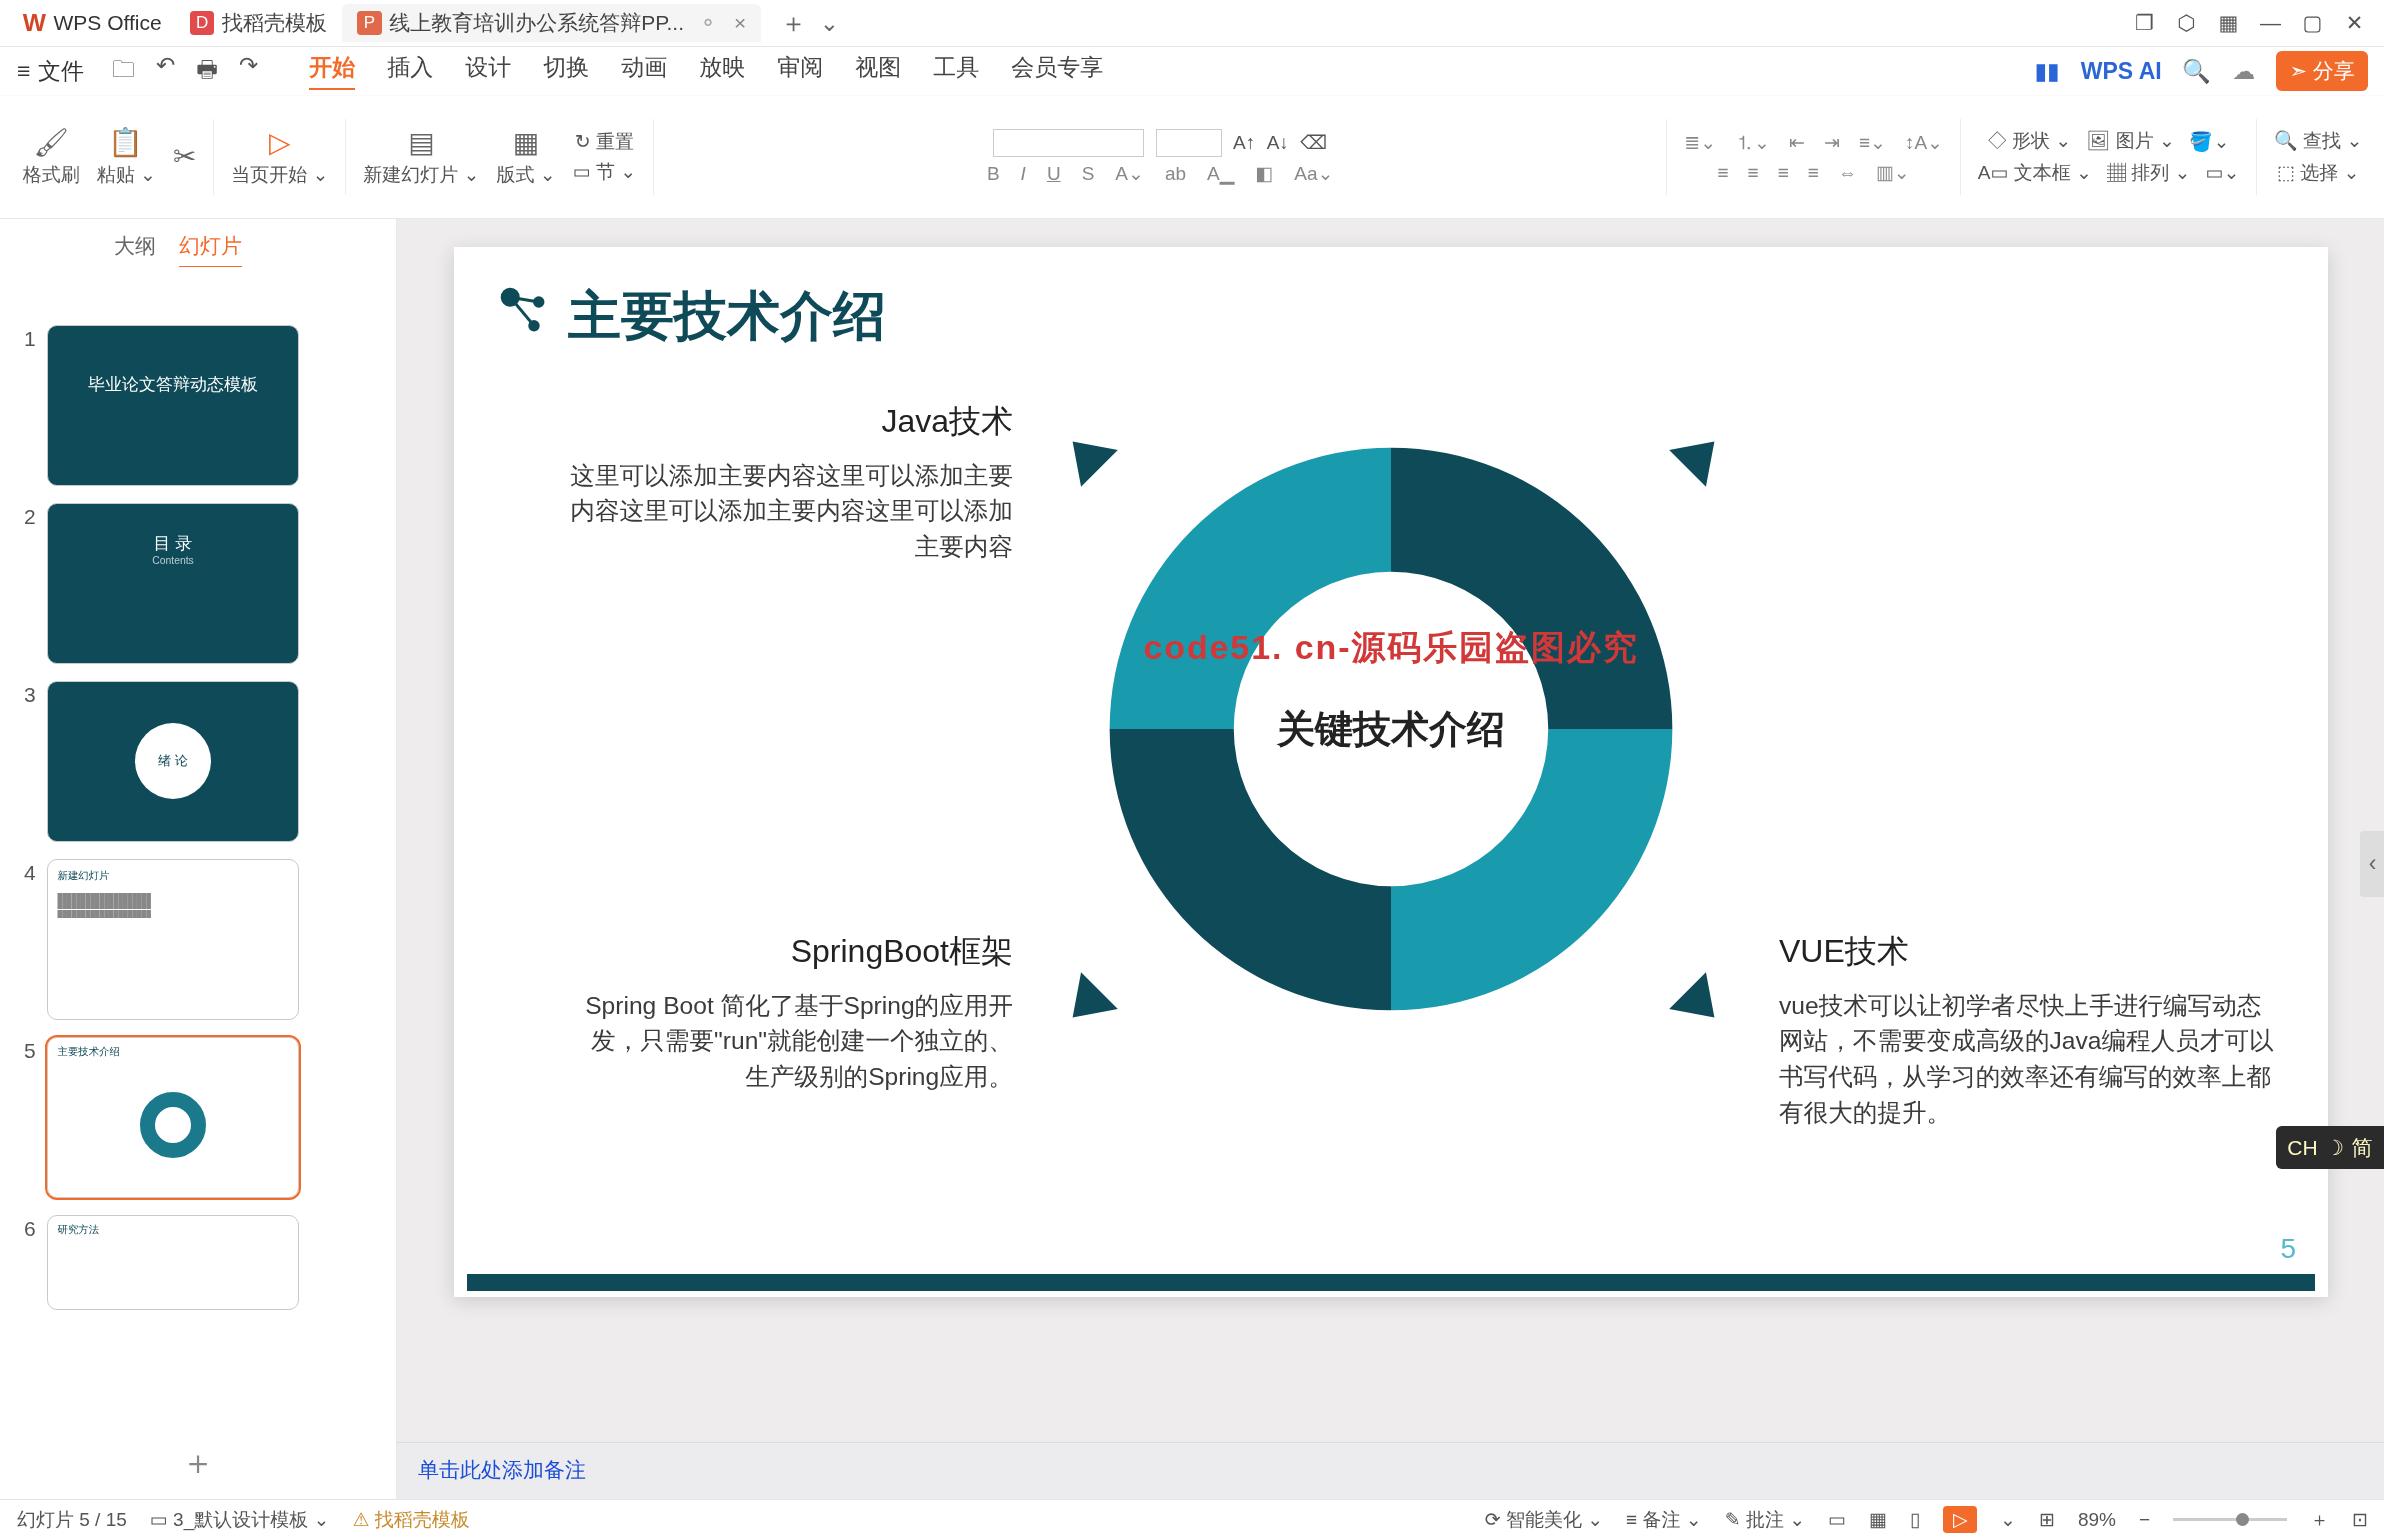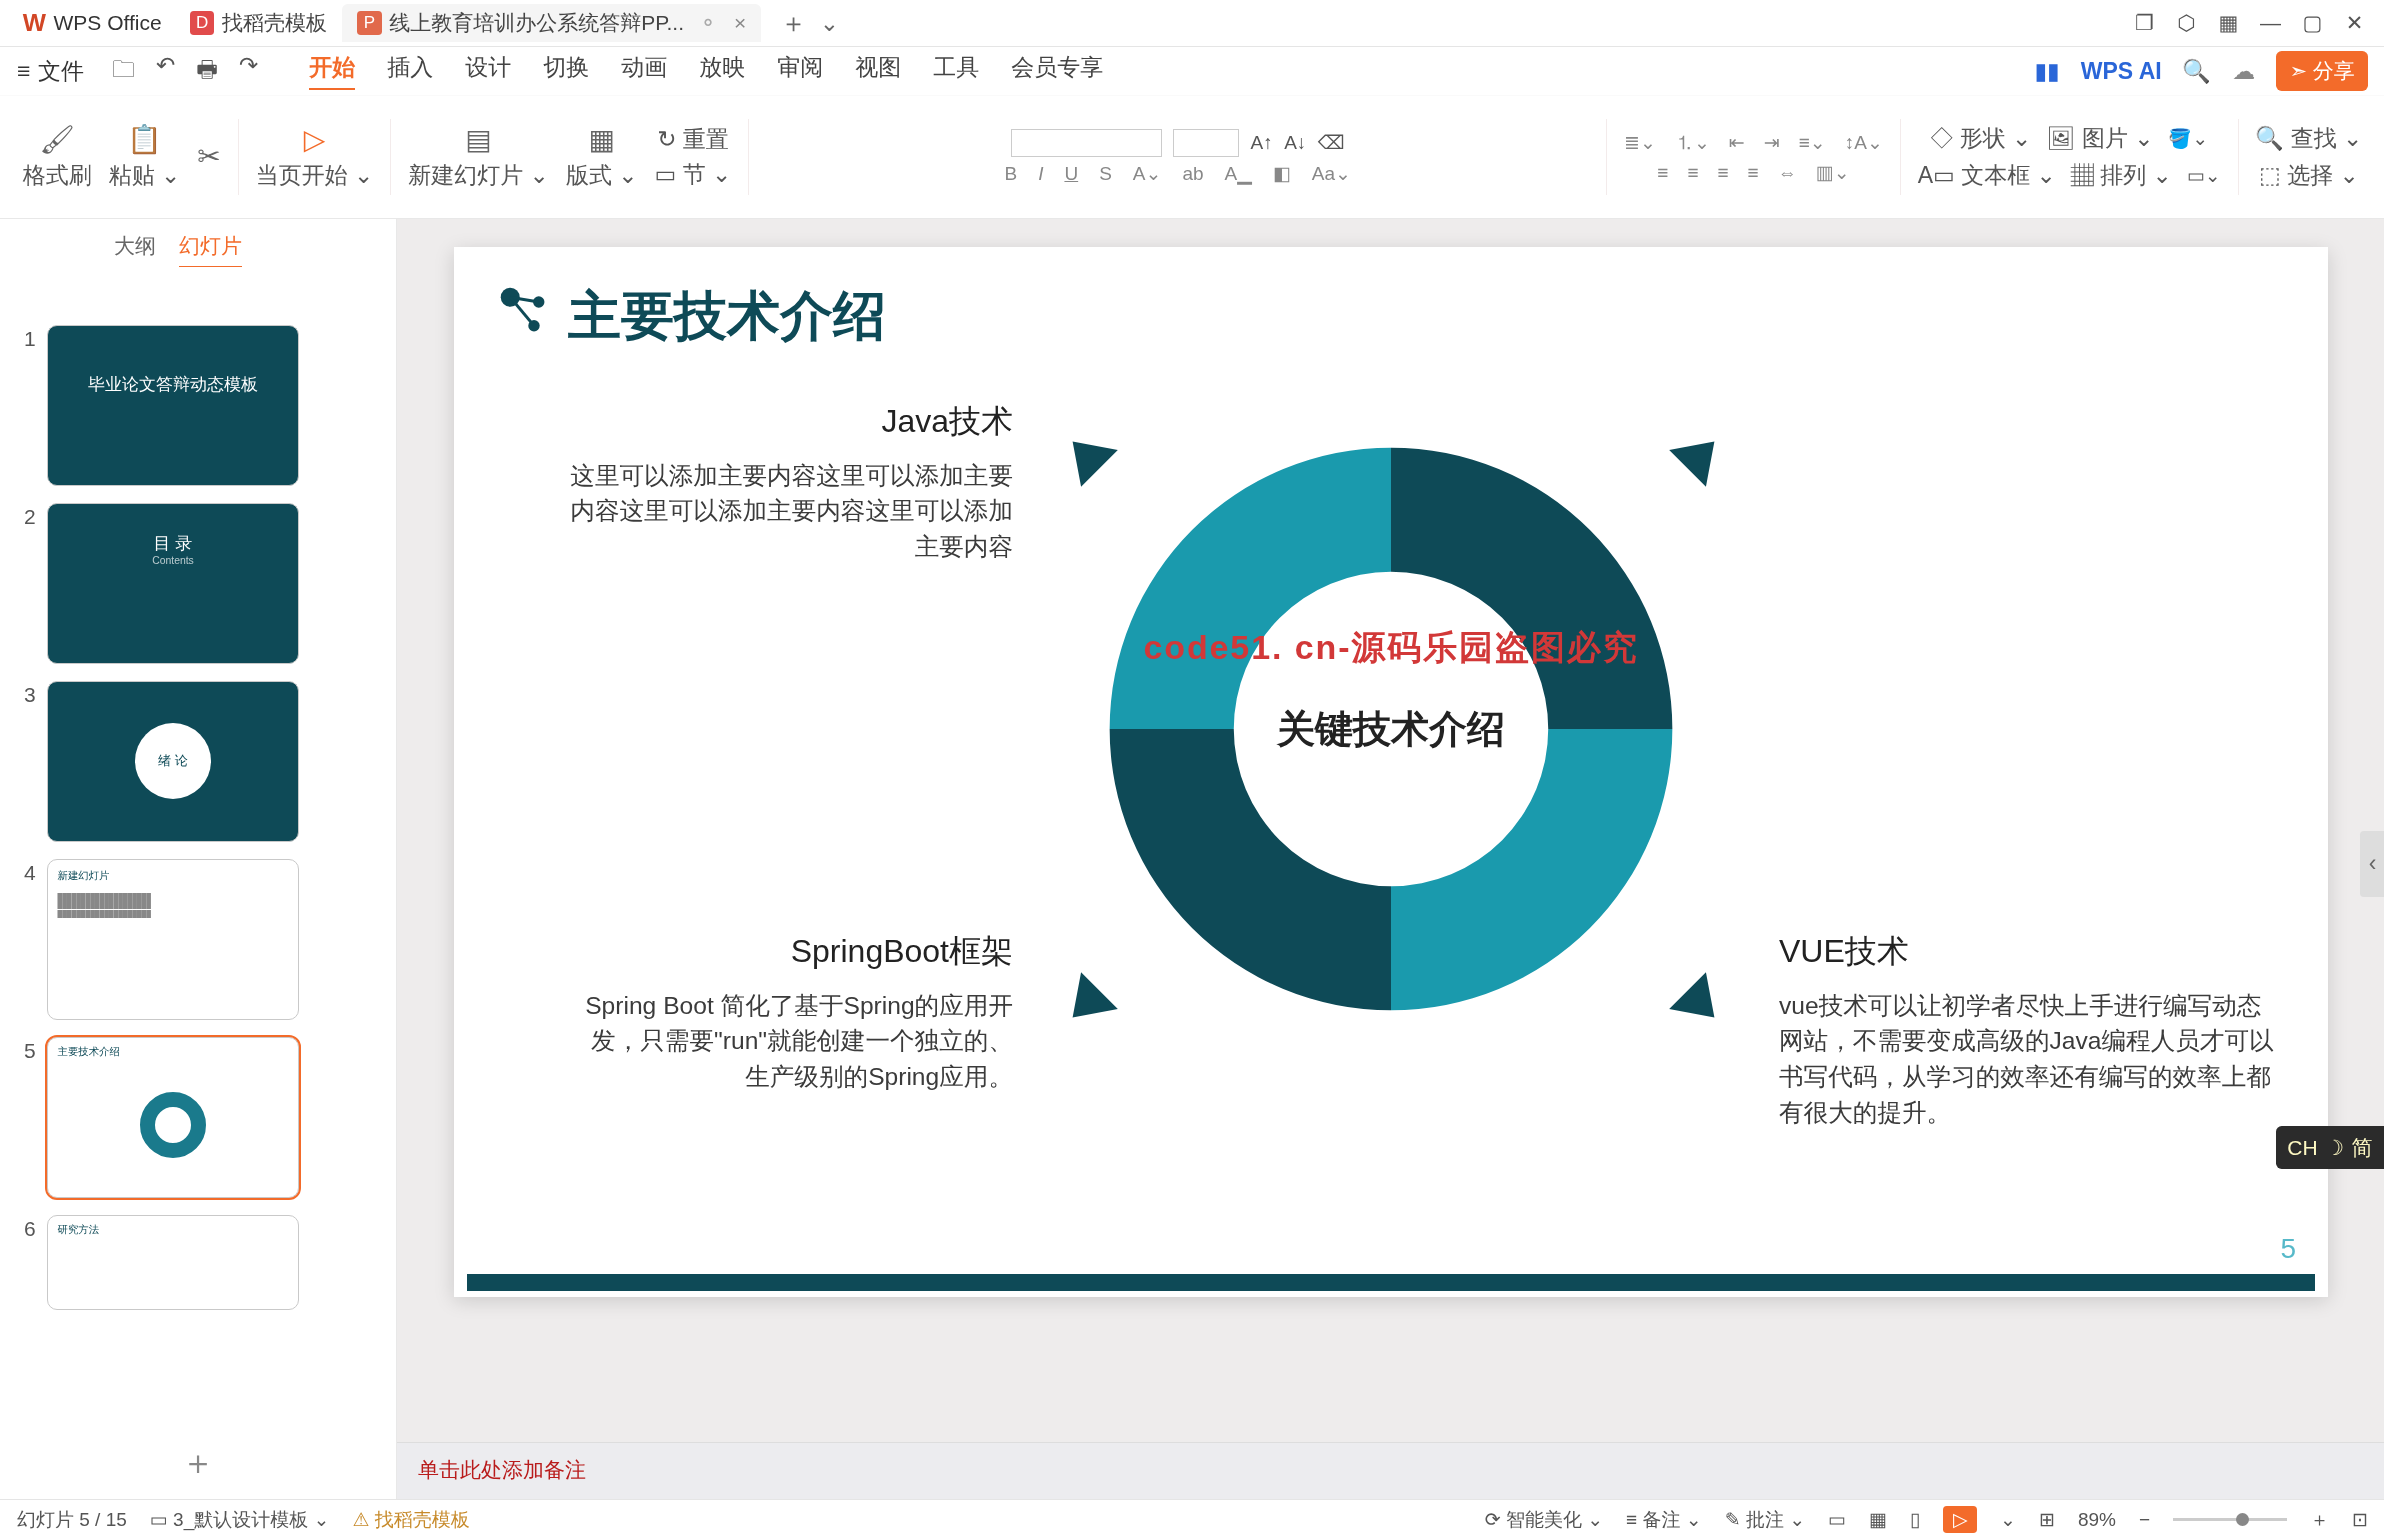--- a/index.html
+++ b/index.html
@@ -24,21 +24,21 @@
 .menubar .tabs .mtab.active { color:#f36b2a; font-weight:600; border-bottom:2.8px solid #f36b2a; padding-bottom:5.7px; }
 .menubar .right { margin-left:auto; display:flex; align-items:center; gap:21px; }
 .menubar .ai { color:#2a66d8; font-weight:600; }
 .menubar .share { background:#f36b2a; color:#fff; padding:5.7px 13.2px; border-radius:5.7px; font-size:21px; display:flex; gap:5.7px; align-items:center; }
 
 
 .ribbon { height:123px; background:#fff; border-bottom:0.9px solid #e8e8e8; display:flex; align-items:center; padding:0 9.5px; }
 .ribbon .grp { display:flex; flex-direction:column; align-items:center; justify-content:center; padding:0 13.2px; height:100%; position:relative; font-size:19px; color:#555; gap:5.7px; }
 .ribbon .sep { width:0.9px; height:76px; background:#f3ebeb; margin:0 3.8px; }
 .ribbon .ico { font-size:28px; color:#666; }
-.ribbon .lbl { font-size:23px; color:#555; }
+.ribbon .lbl { font-size:19px; color:#555; }
 .ribbon .stk { display:flex; flex-direction:column; align-items:center; gap:3.8px; }
 .ribbon .row { display:flex; gap:17px; align-items:center; }
 
 
 .work { display:flex; height:calc(100% - 47px - 49px - 123px - 40px); }
 .sidepanel { width:397px; background:#fff; border-right:0.9px solid #e8e8e8; display:flex; flex-direction:column;gap:37px; }
 .sidepanel .tabs { display:flex; gap:23px; padding:13.2px 114px; font-size:21px; }
 .sidepanel .tabs .t { color:#666; padding-bottom:5.7px; }
 .sidepanel .tabs .t.active { color:#f36b2a; border-bottom:1.9px solid #f36b2a; }
 .thumbs { flex:1; overflow:auto; padding:7.6px 23px 7.6px 7.6px; }
@@ -58,21 +58,21 @@
 .quad { position:absolute; width:237px; font-size:24.6px; color:#3b3b3b; line-height:1.45; }
 .quad .t { font-size:32px; font-weight:400; color:#222; margin-bottom:13.2px; }
 .quad.tr .t, .quad.br .t { text-align:left; }
 .quad.tl .t, .quad.bl .t { text-align:right; }
 .quad.tl, .quad.bl { text-align:right; width:445px; }
 .quad.tr, .quad.br { width:502px; }
 .donut { position:absolute; left:606px; top:151px; width:662px; height:662px; }
 .donut .center { position:absolute; left:50%; top:50%; transform:translate(-50%,-50%); font-size:38px; font-weight:700; color:#222; }
 .donut svg { width:100%; height:100%; }
 .wm { position:absolute; left:50%; top:36%; transform:translateX(-50%); color:#d23838; font-size:34px; font-weight:600; letter-spacing:1.9px; }
-.notes { height:57px; background:#ececef; color:#b91c1c; font-size:21px; padding:13.2px 21px; border-top:0.9px solid #ddd; }
+.notes { height:57px; background:#ececef; color:#1d4ed8; font-size:21px; padding:13.2px 21px; border-top:0.9px solid #ddd; }
 .collapse { position:absolute; right:0; top:50%; width:24.6px; height:66px; background:#ddd; color:#666; display:flex; align-items:center; justify-content:center; border-radius:3.8px 0 0 3.8px; }
 
 
 .status { height:40px; background:#fff; border-top:0.9px solid #e5e5e5; display:flex; align-items:center; padding:0 17px; font-size:19px; color:#555; gap:23px; }
 .status .right { margin-left:auto; display:flex; gap:23px; align-items:center; }
 .status .play { background:#f36b2a; color:#fff; padding:1.9px 9.5px; border-radius:3.8px; }
 .zoom-slider { width:114px; height:3.8px; background:#ccc; position:relative; }
 .zoom-slider .knob { position:absolute; left:55%; top:-4.7px; width:13.2px; height:13.2px; background:#888; border-radius:50%; }
 
 

